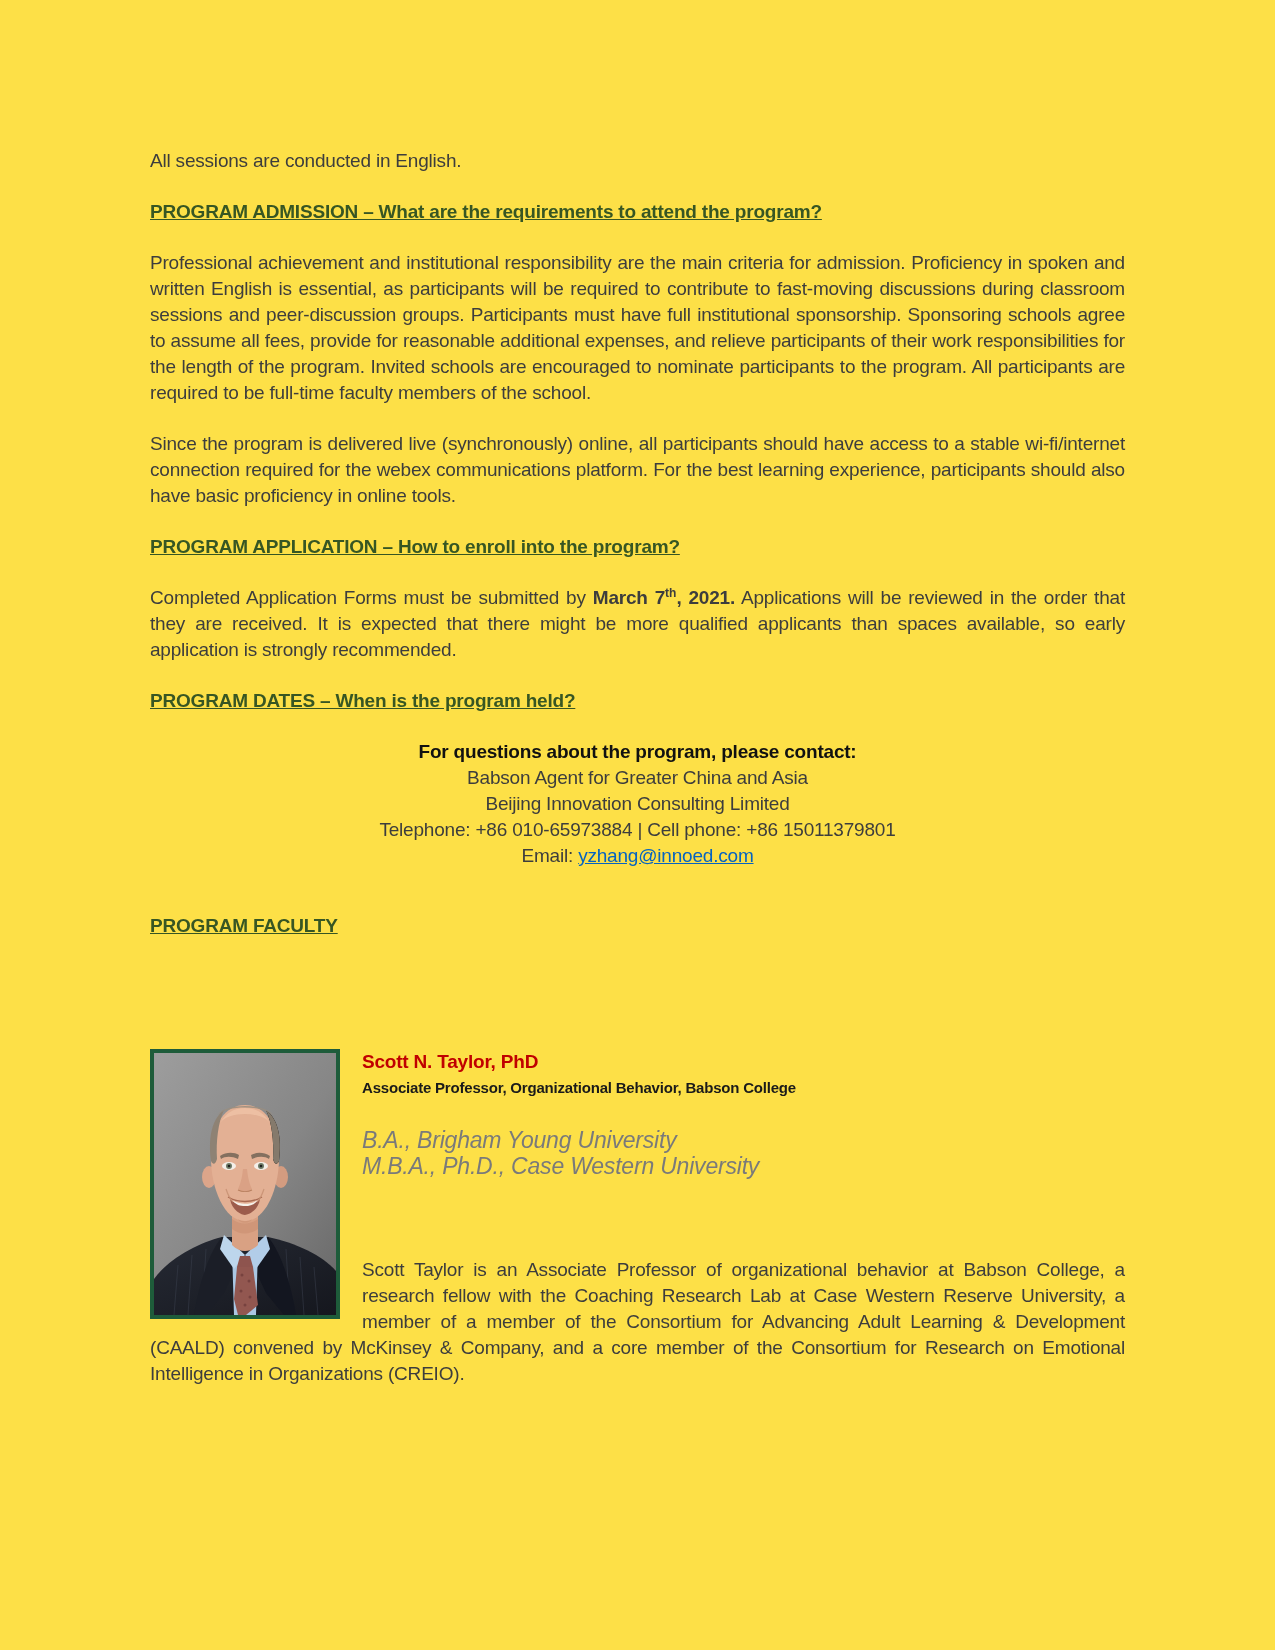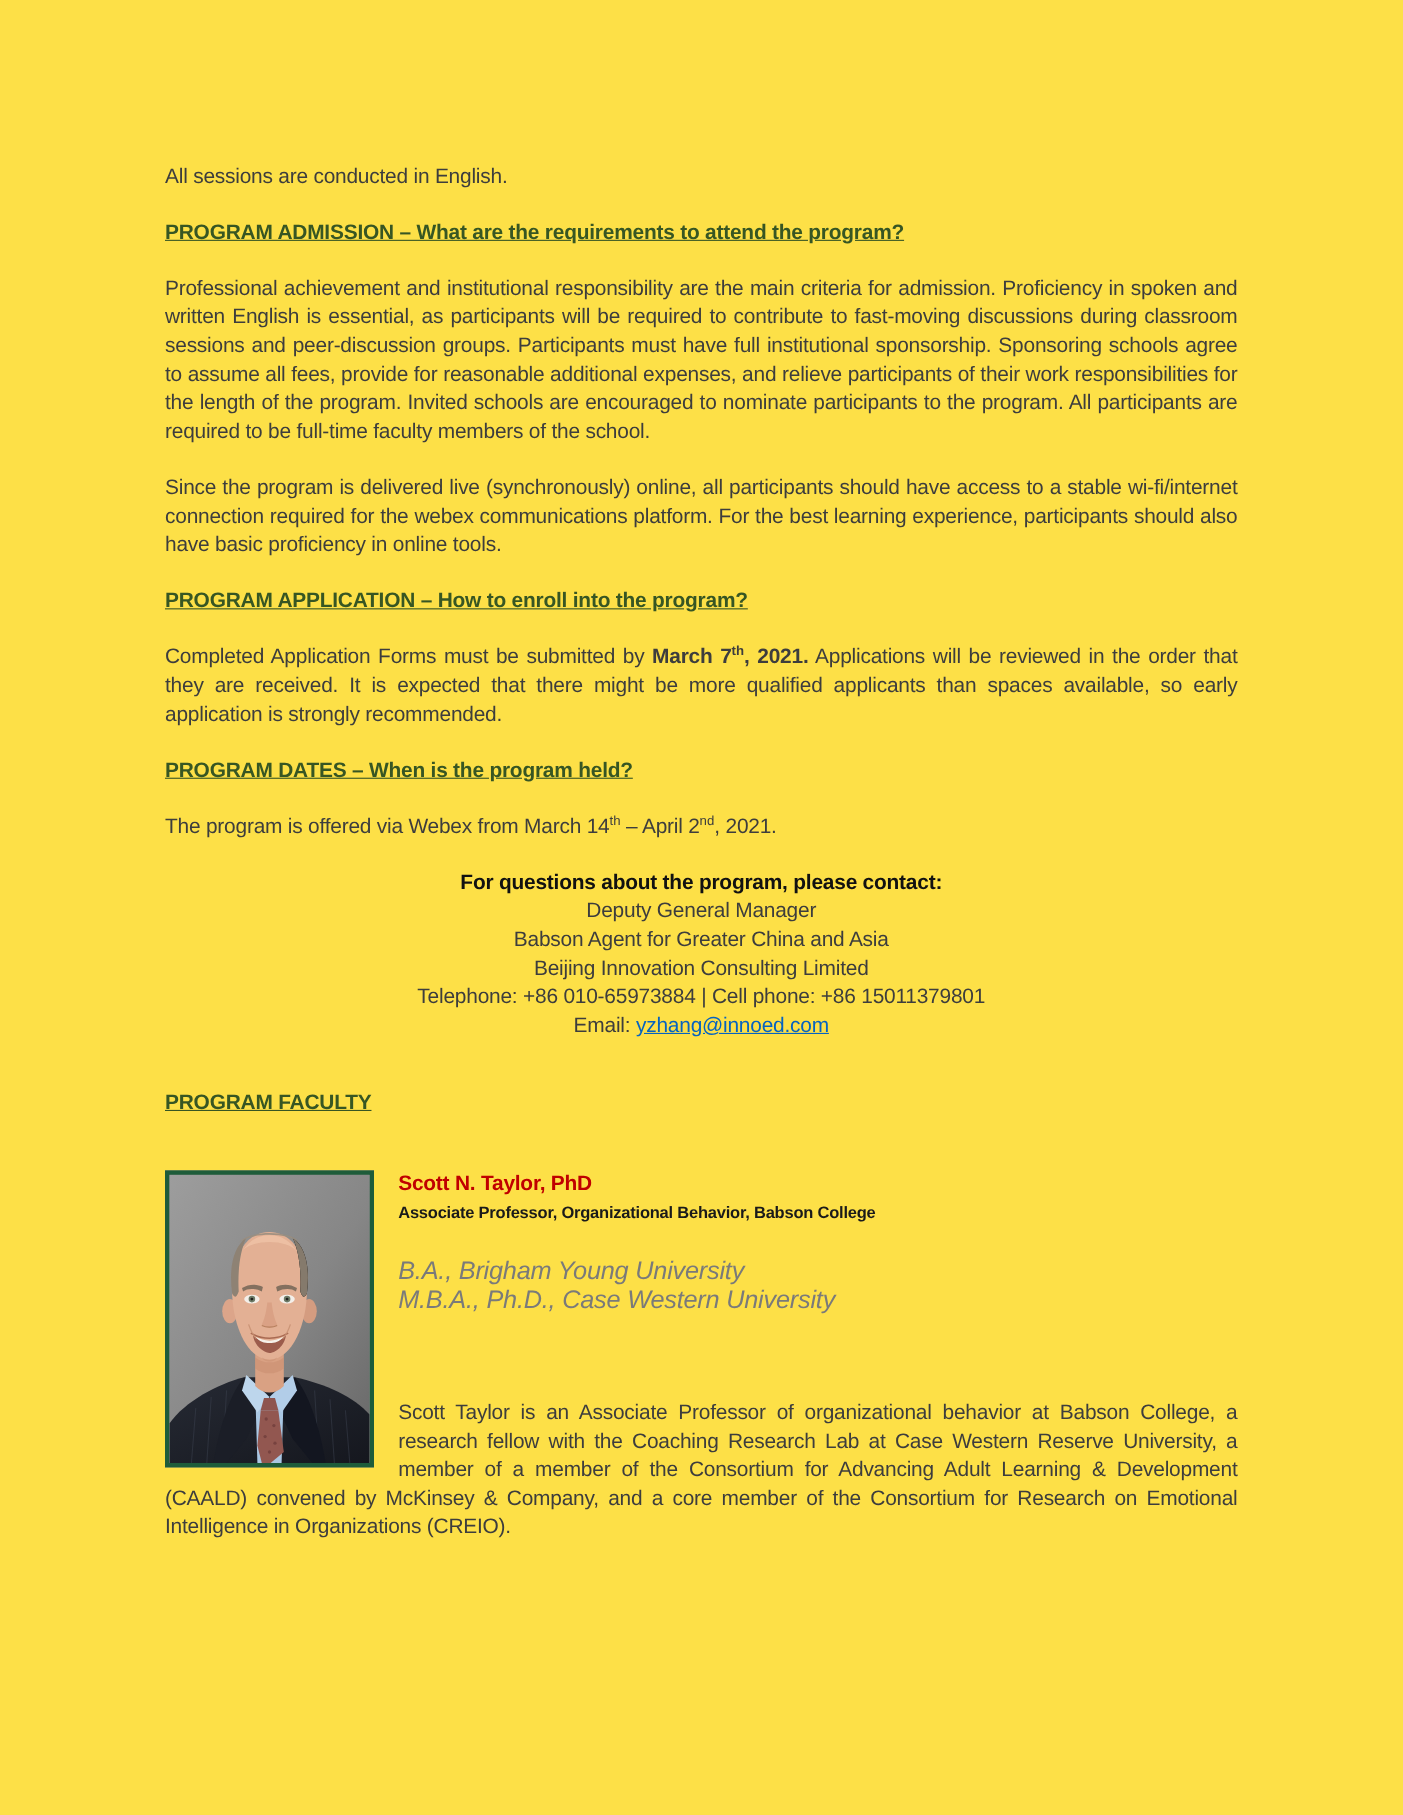--- a/index.html
+++ b/index.html
@@ -48,21 +48,21 @@
     letter-spacing:-0.2px;
   }
   .contact-heading{
     font-weight:bold;color:#111111;
     margin:0;
   }
   .contact-line{margin:0;}
   .email-link{color:var(--link-blue);text-decoration:underline;cursor:pointer;}
   .faculty-h{margin:44px 0 0 0;}
   .faculty-block{
-    margin-top:48px;
+    margin-top:110px;
     font-size:19px;
     letter-spacing:-0.2px;
   }
   .photo-frame{
     float:left;
     width:182px;height:262px;
     border:4px solid var(--photo-border-green);
     margin:0 22px 0 0;
     background:#8a8a8a;
   }
@@ -98,25 +98,23 @@
     <p class="body-p">Professional achievement and institutional responsibility are the main criteria for admission. Proficiency in spoken and written English is essential, as participants will be required to contribute to fast-moving discussions during classroom sessions and peer-discussion groups. Participants must have full institutional sponsorship. Sponsoring schools agree to assume all fees, provide for reasonable additional expenses, and relieve participants of their work responsibilities for the length of the program. Invited schools are encouraged to nominate participants to the program. All participants are required to be full-time faculty members of the school.</p>
 
     <p class="body-p">Since the program is delivered live (synchronously) online, all participants should have access to a stable wi-fi/internet connection required for the webex communications platform. For the best learning experience, participants should also have basic proficiency in online tools.</p>
 
     <h2 class="green-h">PROGRAM APPLICATION – How to enroll into the program?</h2>
 
     <p class="body-p"><span>Completed Application Forms must be submitted by </span><b class="date">March 7</b><b class="date"><sup class="ss">th</sup></b><b class="date">, 2021.</b><span> Applications will be reviewed in the order that they are received. It is expected that there might be more qualified applicants than spaces available, so early application is strongly recommended.</span></p>
 
     <h2 class="green-h">PROGRAM DATES – When is the program held?</h2>
 
-    <p class="body-p"><span>The program is offered via Webex from March 14</span><sup class="ss">th</sup><span> – April 2</span><sup class="ss">nd</sup><span>, 2021.</span></p>
 
     <div class="contact-wrap">
       <p class="contact-heading">For questions about the program, please contact:</p>
-      <p class="contact-line">Deputy General Manager</p>
       <p class="contact-line">Babson Agent for Greater China and Asia</p>
       <p class="contact-line">Beijing Innovation Consulting Limited</p>
       <p class="contact-line">Telephone: +86 010-65973884 | Cell phone: +86 15011379801</p>
       <p class="contact-line"><span>Email: </span><a class="email-link">yzhang@innoed.com</a></p>
     </div>
 
     <h2 class="green-h faculty-h">PROGRAM FACULTY</h2>
 
     <div class="faculty-block">
       <div class="photo-frame">

